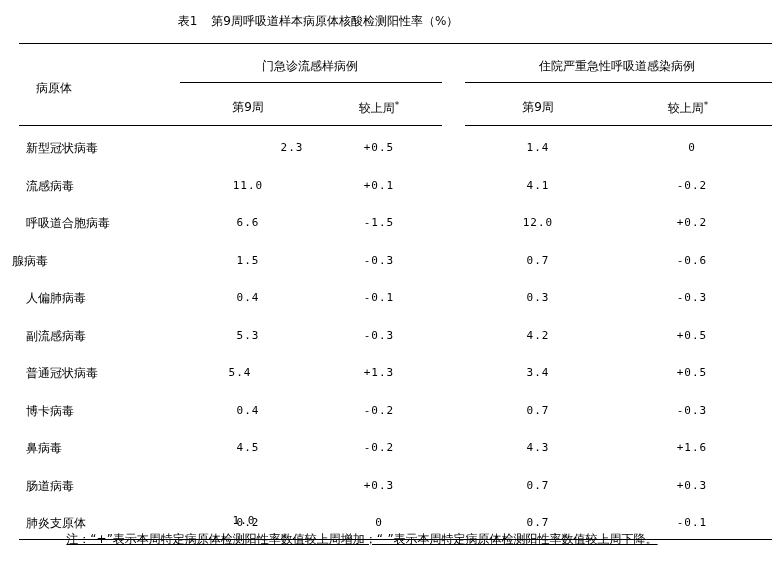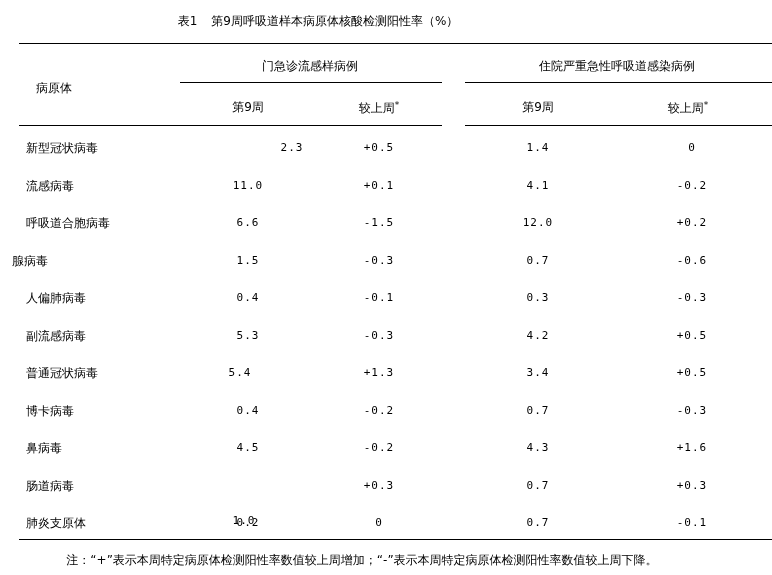--- a/index.html
+++ b/index.html
@@ -5,21 +5,21 @@
   html, body { margin: 0; padding: 0; background: #ffffff; }
   body { width: 772px; height: 575px; position: relative; overflow: hidden;
          font-family: "DejaVu Sans", "Liberation Sans", sans-serif; color: #000; font-size: 12px; }
   .title { position: absolute; top: 13px; left: 0; width: 636px; text-align: center; font-size: 12px; }
   .title .num { margin-right: 14px; }
   .hline { position: absolute; height: 1px; background: #000; }
   .cell { position: absolute; font-size: 12px; white-space: nowrap; }
   .center { transform: translateX(-50%); }
   .mono { font-family: "DejaVu Sans Mono", "Liberation Mono", monospace; font-size: 11px; letter-spacing: 1px; }
   sup { font-size: 9px; vertical-align: 4px; }
-  .note { position: absolute; top: 552px; left: 0; width: 724px; text-align: center; font-size: 12px; }
+  .note { position: absolute; top: 531px; left: 0; width: 724px; text-align: center; font-size: 12px; text-decoration: underline; }
 </style>
 </head>
 <body>
 
 <div class="title">
   <span class="num">表1</span><span>第9周呼吸道样本病原体核酸检测阳性率（%）</span>
 </div>
 
 <div class="hline" style="top:43px; left:19px; width:753px;"></div>
 <div class="hline" style="top:82px; left:180px; width:262px;"></div>

